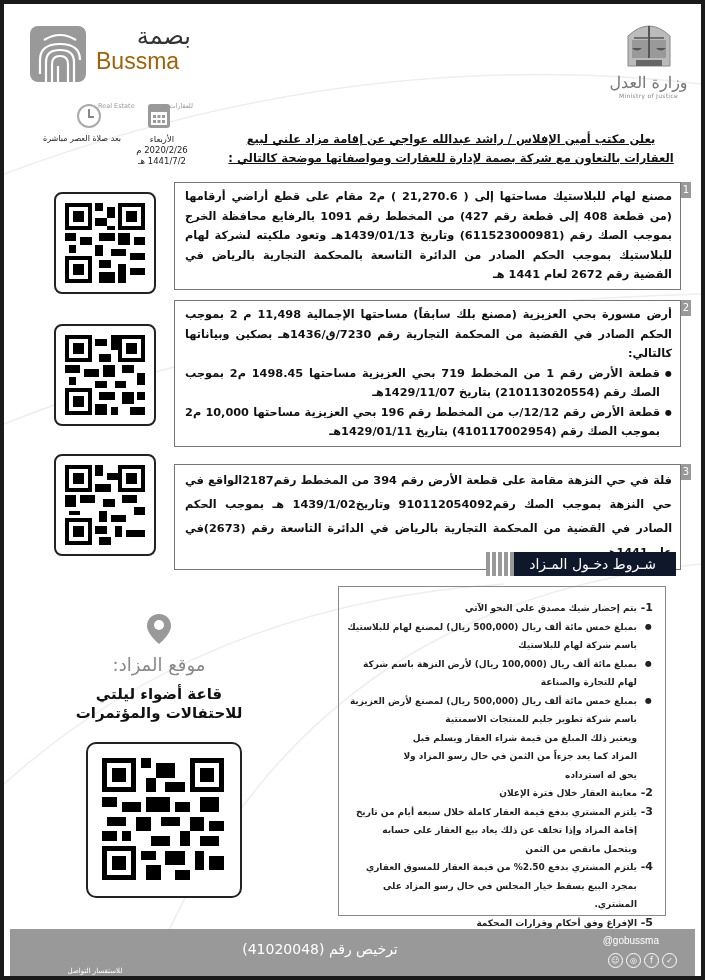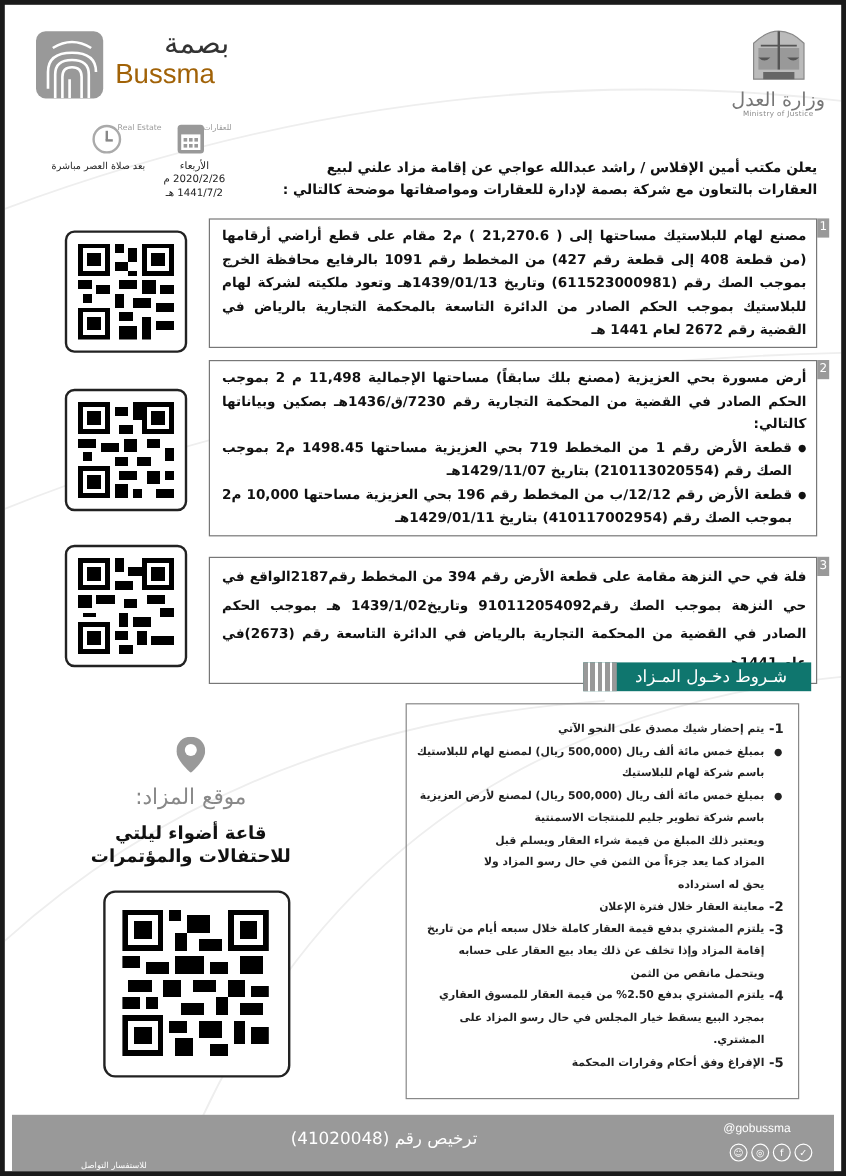--- a/index.html
+++ b/index.html
@@ -32,21 +32,21 @@
   .when { position: absolute; left: 18px; top: 100px; width: 175px; height: 75px; }
   .when .clock { position: absolute; left: 55px; top: 0; width: 24px; height: 24px; border: 2px solid #aaa; border-radius: 50%; }
   .when .clock::before { content:""; position:absolute; left:9px; top:3px; width:2px; height:8px; background:#888; }
   .when .clock::after { content:""; position:absolute; left:9px; top:10px; width:6px; height:2px; background:#888; }
   .when .cal { position: absolute; left: 126px; top: 0; width: 22px; height: 24px; background: #999; border-radius: 3px; }
   .when .time-text { position: absolute; left: 0; top: 30px; width: 120px; direction: rtl; text-align: center; font-size: 8px; color: #222; }
   .when .date-text { position: absolute; left: 110px; top: 30px; width: 60px; direction: rtl; text-align: center; font-size: 8.5px; color: #222; line-height: 11px; }
 
   .intro {
     position: absolute; right: 20px; top: 126px; width: 460px;
-    direction: rtl; text-align: right; font-size: 11.5px; font-weight: bold; line-height: 19px; color: #111;
+    direction: rtl; text-align: center; font-size: 11.5px; font-weight: bold; line-height: 19px; color: #111; text-decoration: underline;
   }
 
   
   .prop {
     position: absolute; right: 20px; width: 507px;
     border: 1.5px solid #777; background: #fff;
     direction: rtl; text-align: justify; font-size: 11.3px; font-weight: bold; line-height: 19.5px;
     padding: 4px 8px 4px 10px;
   }
   .prop .num {
@@ -58,21 +58,21 @@
   .prop li::before { content: "●"; position: absolute; right: 0; top: 0; font-size: 8px; }
 
   .qr {
     position: absolute; width: 102px; height: 102px; border: 2px solid #222; border-radius: 8px; background: #fff;
   }
   .qr svg { position: absolute; left: 9px; top: 9px; }
 
   
   .cond-header {
     position: absolute; right: 25px; top: 548px; width: 190px; height: 24px;
-    background: #0f766e; direction: rtl; color: #fff; font-size: 14px; line-height: 24px; padding-right: 20px;
+    background: #0f172a; direction: rtl; color: #fff; font-size: 14px; line-height: 24px; padding-right: 20px;
   }
   .cond-header .bars { position: absolute; left: 0; top: 0; width: 28px; height: 24px;
     background: repeating-linear-gradient(90deg, #999 0 4px, #fff 4px 6px); }
   .cond-box {
     position: absolute; right: 35px; top: 582px; width: 328px; height: 330px;
     border: 1.5px solid #888; direction: rtl; font-size: 9px; font-weight: bold; line-height: 18.5px; padding: 12px 12px 0 8px; color: #222;
   }
   .cond-box .row { position: relative; padding-right: 16px; }
   .cond-box .row .n { position: absolute; right: 0; top: 0; font-size: 11px; }
   .cond-box .sub { position: relative; padding-right: 16px; }
@@ -230,20 +230,21 @@
     </svg>
   </div>
 
   <div class="cond-header">
     <span class="bars"></span>
     <span>شـروط دخـول المـزاد</span>
   </div>
   <div class="cond-box">
     <div class="row"><span class="n">1-</span><span>يتم إحضار شيك مصدق على النحو الآتي</span></div>
     <div class="sub">بمبلغ خمس مائة ألف ريال (500,000 ريال) لمصنع لهام للبلاستيك باسم شركة لهام للبلاستيك</div>
+    <div class="sub">بمبلغ مائة ألف ريال (100,000 ريال) لأرض النزهة باسم شركة لهام للتجارة والصناعة</div>
     <div class="sub">بمبلغ خمس مائة ألف ريال (500,000 ريال) لمصنع لأرض العزيزية باسم شركة تطوير جليم للمنتجات الاسمنتية</div>
     <div class="cont">ويعتبر ذلك المبلغ من قيمة شراء العقار ويسلم قبل المزاد كما يعد جزءاً من الثمن في حال رسو المزاد ولا يحق له استرداده</div>
     <div class="row"><span class="n">2-</span><span>معاينة العقار خلال فترة الإعلان</span></div>
     <div class="row"><span class="n">3-</span><span>يلتزم المشتري بدفع قيمة العقار كاملة خلال سبعه أيام من تاريخ إقامة المزاد وإذا تخلف عن ذلك يعاد بيع العقار على حسابه ويتحمل مانقص من الثمن</span></div>
     <div class="row"><span class="n">4-</span><span>يلتزم المشتري بدفع 2.50% من قيمة العقار للمسوق العقاري بمجرد البيع يسقط خيار المجلس في حال رسو المزاد على المشتري.</span></div>
     <div class="row"><span class="n">5-</span><span>الإفراغ وفق أحكام وقرارات المحكمة</span></div>
   </div>
 
   <div class="loc">
     <svg class="pin" width="24" height="30" viewBox="0 0 24 30">

